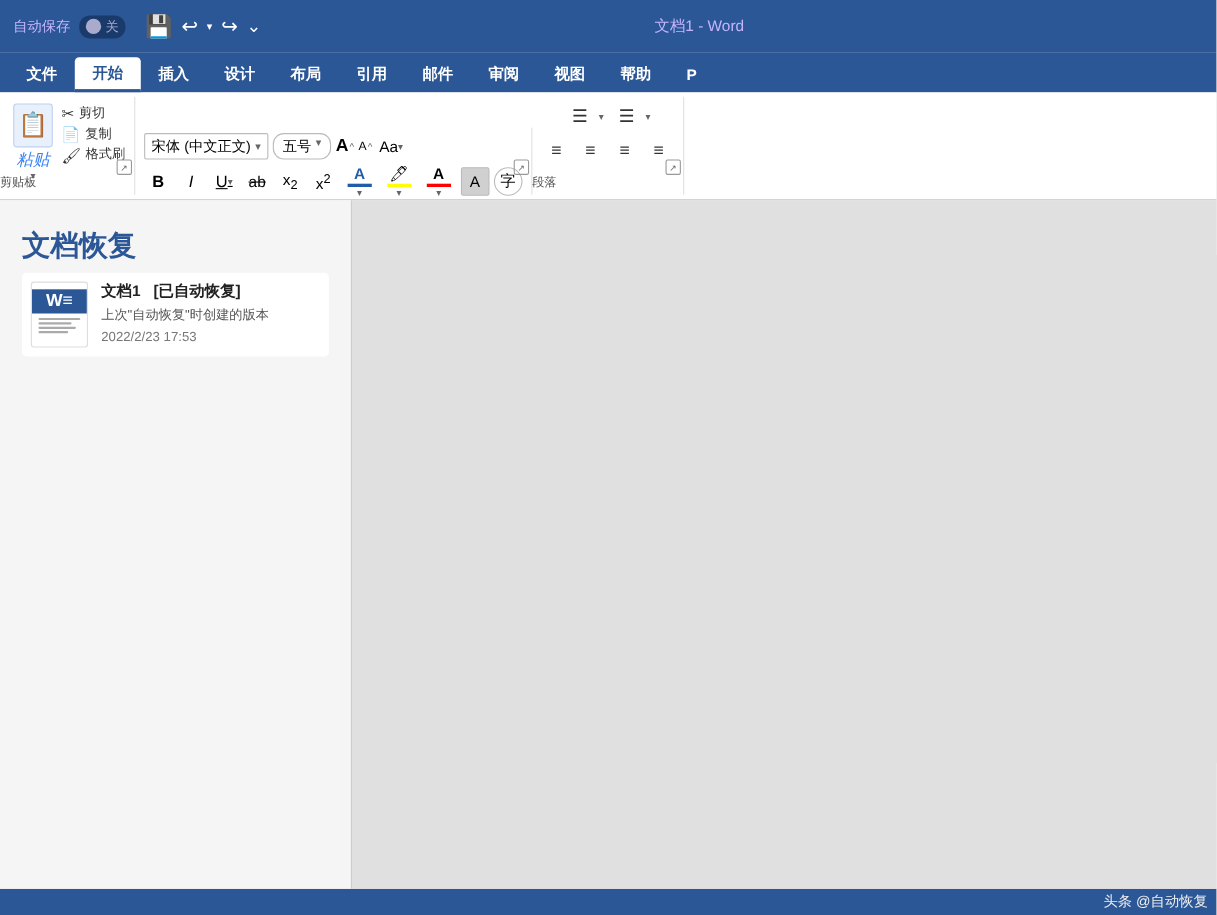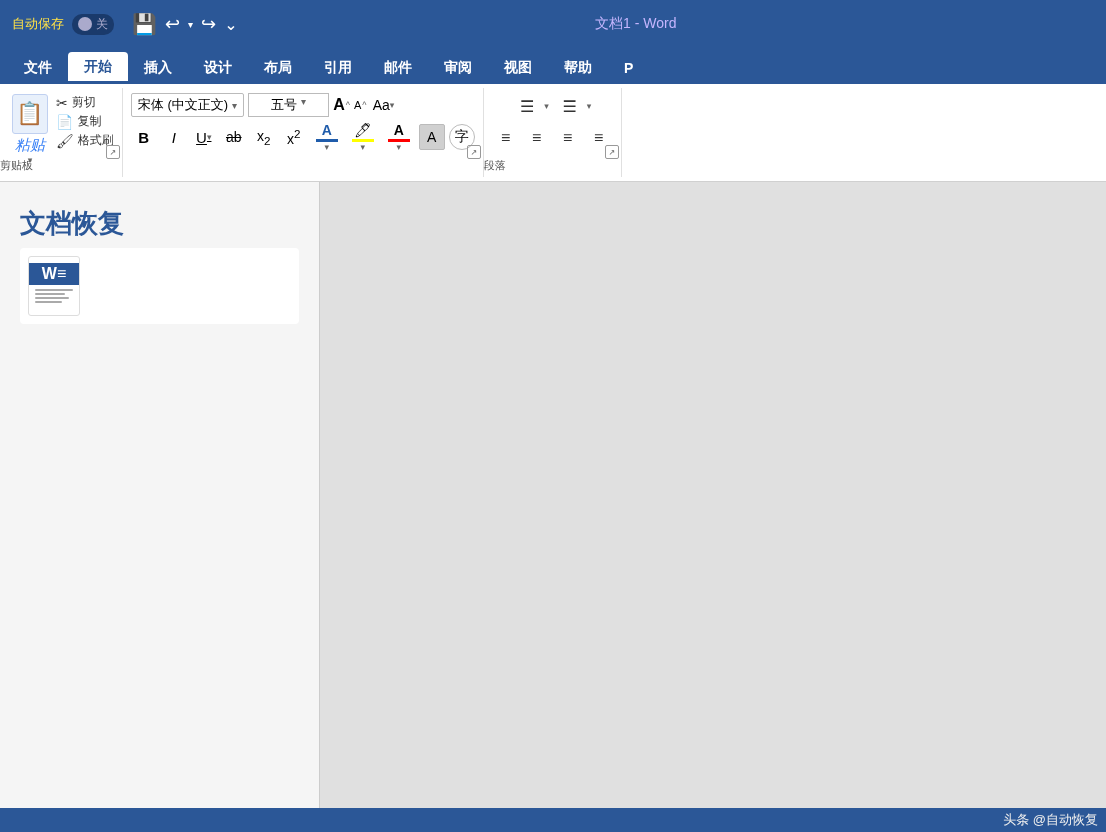--- a/index.html
+++ b/index.html
@@ -22,21 +22,21 @@
       justify-content: space-between;
     }
     .title-bar-left {
       display: flex;
       align-items: center;
       gap: 8px;
       font-size: 13px;
     }
     .autosave-label {
       font-size: 13px;
-      color: #fde047;
+      color: #c4b5fd;
     }
     .autosave-toggle {
       display: inline-flex;
       align-items: center;
       background: #1a3a6b;
       border-radius: 10px;
       padding: 2px 6px;
       font-size: 12px;
       color: #aac;
       gap: 4px;
@@ -169,22 +169,22 @@
       font-size: 13px;
       background: white;
       cursor: pointer;
       display: flex;
       align-items: center;
       gap: 4px;
     }
     .font-select-arrow { font-size: 10px; color: #666; }
     .font-size-select {
       border: 1px solid #bbb;
-      border-radius: 0;
-      padding: 2px 22px;
+      border-radius: 10px;
+      padding: 2px 8px;
       font-size: 13px;
       background: white;
       cursor: pointer;
       display: flex;
       gap: 4px;
       min-width: 52px;
     }
     .font-btn {
       width: 26px; height: 26px;
       display: flex; align-items: center; justify-content: center;
@@ -431,21 +431,21 @@
         <div class="clip-item">
           <span class="clip-icon">🖌</span>
           <span>格式刷</span>
         </div>
       </div>
     </div>
     <span class="ribbon-group-label">剪贴板</span>
     <div class="group-expand">↗</div>
   </div>
 
-  <div class="ribbon-group font-group" style="min-width:340px;">
+  <div class="ribbon-group font-group" style="min-width:340px;margin-top:28px;">
     <div class="ribbon-group-content">
       <div class="font-row1">
         <div class="font-select">
           <span>宋体 (中文正文)</span>
           <span class="font-select-arrow">▾</span>
         </div>
         <div class="font-size-select">
           <span>五号</span>
           <span class="font-select-arrow">▾</span>
         </div>
@@ -533,20 +533,29 @@
     <div class="recovery-item">
       <div class="word-doc-icon">
         <div class="word-icon-top">W≡</div>
         <div class="word-icon-lines">
           <div class="word-line" style="width:100%"></div>
           <div class="word-line" style="width:80%"></div>
           <div class="word-line" style="width:90%"></div>
           <div class="word-line" style="width:70%"></div>
         </div>
       </div>
+      <div class="recovery-item-info">
+        <div class="recovery-item-title">
+          <span>文档1</span>
+          &nbsp;
+          <span>[已自动恢复]</span>
+        </div>
+        <div class="recovery-item-subtitle">上次"自动恢复"时创建的版本</div>
+        <div class="recovery-item-date">2022/2/23  17:53</div>
+      </div>
     </div>
   </div>
 
   <div id="doc-content">
   </div>
 
 </div>
 
 <div id="status-bar">
   <span class="watermark">头条 @自动恢复</span>

